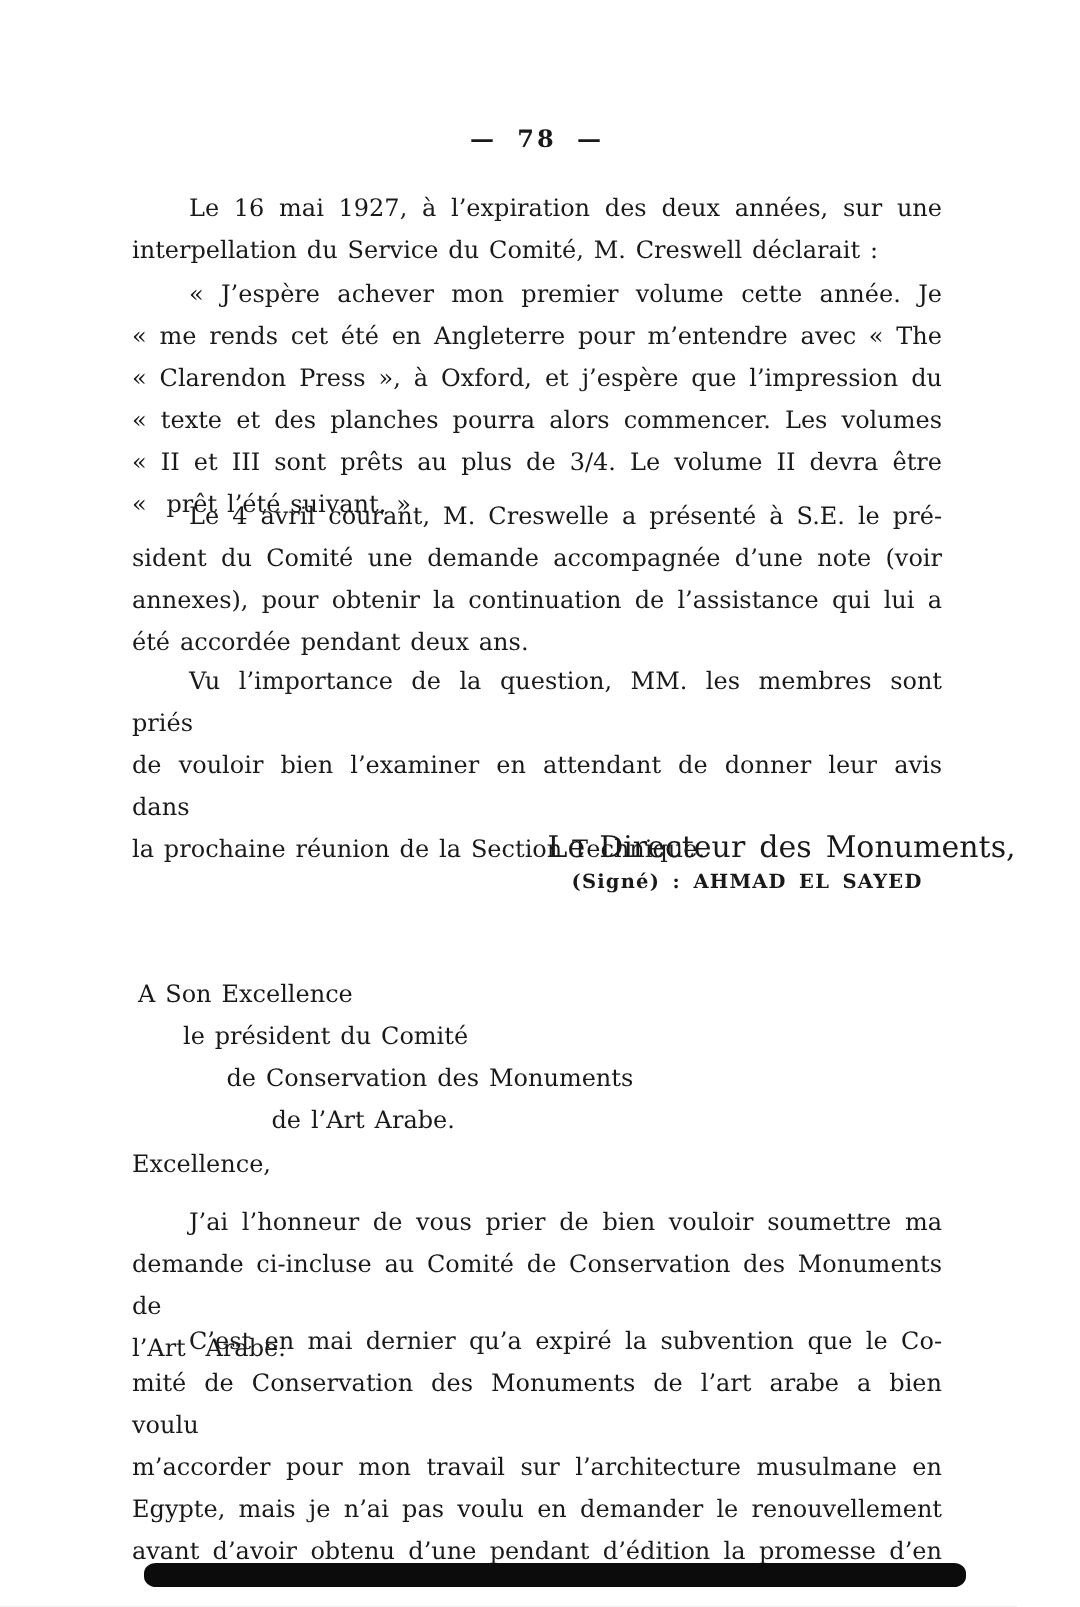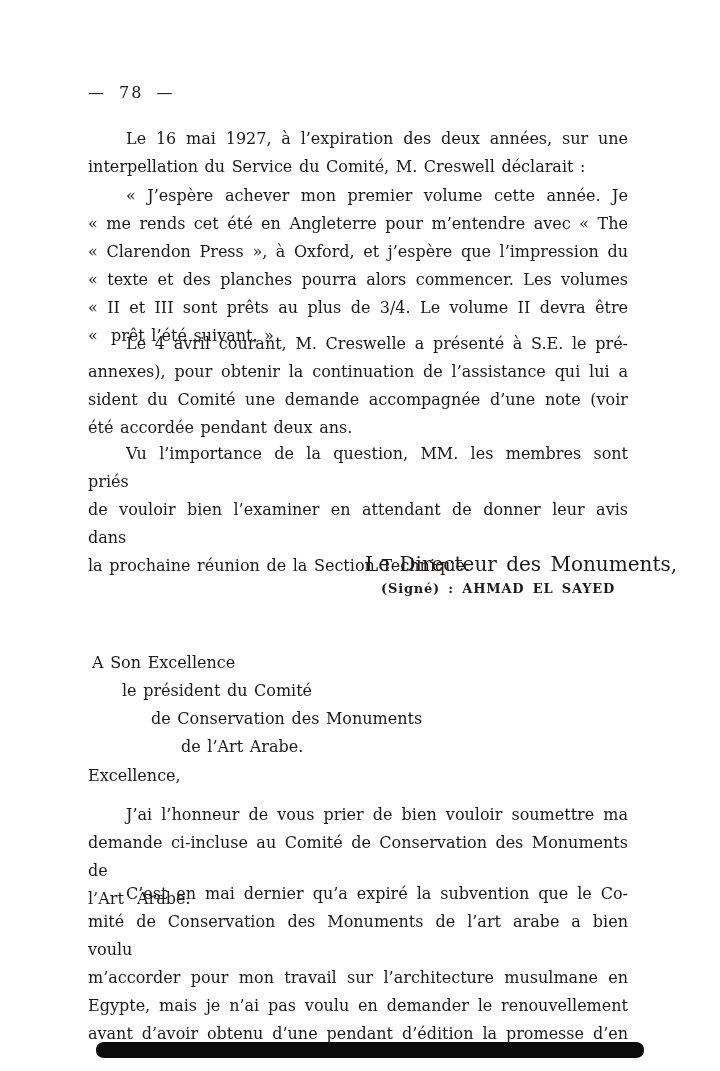--- a/index.html
+++ b/index.html
@@ -21,23 +21,23 @@
     line-height: 28px;
   }
   .ln { display: block; word-spacing: 1.5px; }
   .just { text-align: justify; text-align-last: justify; }
   .indent { text-indent: 38px; }
   .pagenum {
     position: absolute;
     left: 88px;
     width: 540px;
     top: 83px;
-    text-align: left;
+    text-align: center;
     font-size: 16px;
-    font-weight: 400;
+    font-weight: 700;
     letter-spacing: 2px;
     word-spacing: 6px;
   }
   .dateline {
     position: absolute;
     left: 140px;
     top: 521px;
     font-size: 14.5px;
     word-spacing: 2px;
   }
@@ -89,22 +89,22 @@
     <span class="ln just indent">« J’espère achever mon premier volume cette année. Je</span>
     <span class="ln just">« me rends cet été en Angleterre pour m’entendre avec « The</span>
     <span class="ln just">« Clarendon Press », à Oxford, et j’espère que l’impression du</span>
     <span class="ln just">« texte et des planches pourra alors commencer. Les volumes</span>
     <span class="ln just">« II et III sont prêts au plus de 3/4. Le volume II devra être</span>
     <span class="ln">«&nbsp; prêt l’été suivant. »</span>
   </div>
 
   <div class="block" style="top:330px">
     <span class="ln just indent">Le 4 avril courant, M. Creswelle a présenté à S.E. le pré-</span>
+    <span class="ln just">sident du Comité une demande accompagnée d’une note (voir</span>
     <span class="ln just">annexes), pour obtenir la continuation de l’assistance qui lui a</span>
-    <span class="ln just">sident du Comité une demande accompagnée d’une note (voir</span>
     <span class="ln">été accordée pendant deux ans.</span>
   </div>
 
   <div class="block" style="top:440px">
     <span class="ln just indent">Vu l’importance de la question, MM. les membres sont priés</span>
     <span class="ln just">de vouloir bien l’examiner en attendant de donner leur avis dans</span>
     <span class="ln">la prochaine réunion de la Section Technique.</span>
   </div>
 
 

